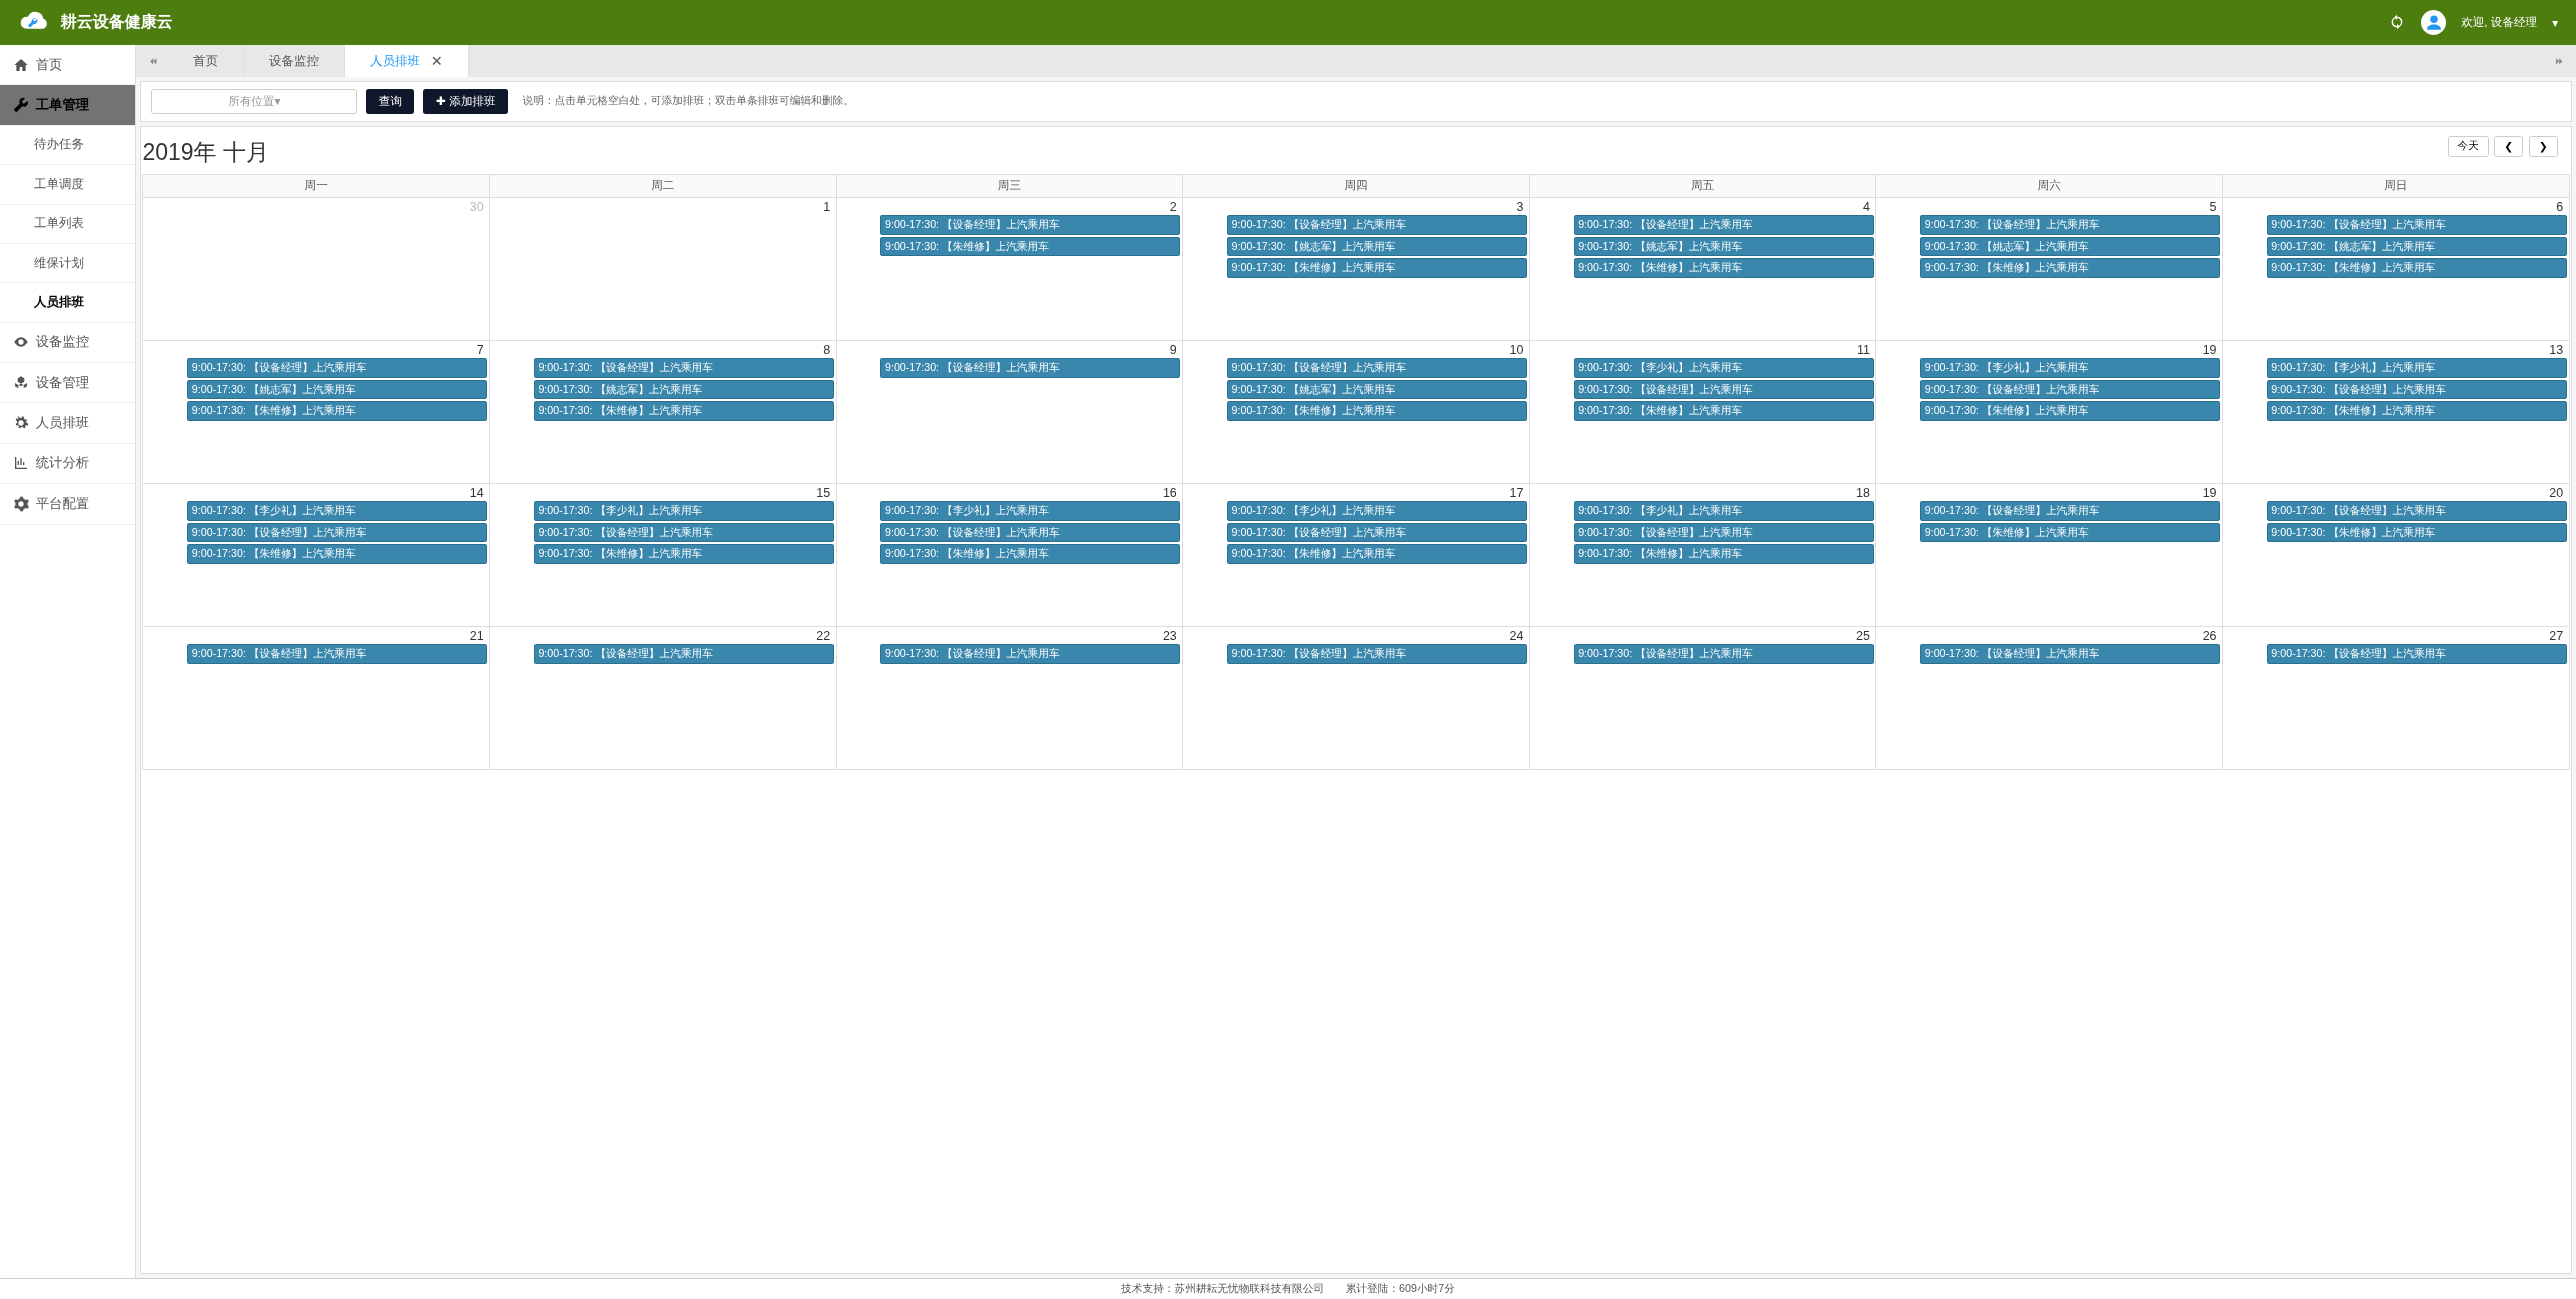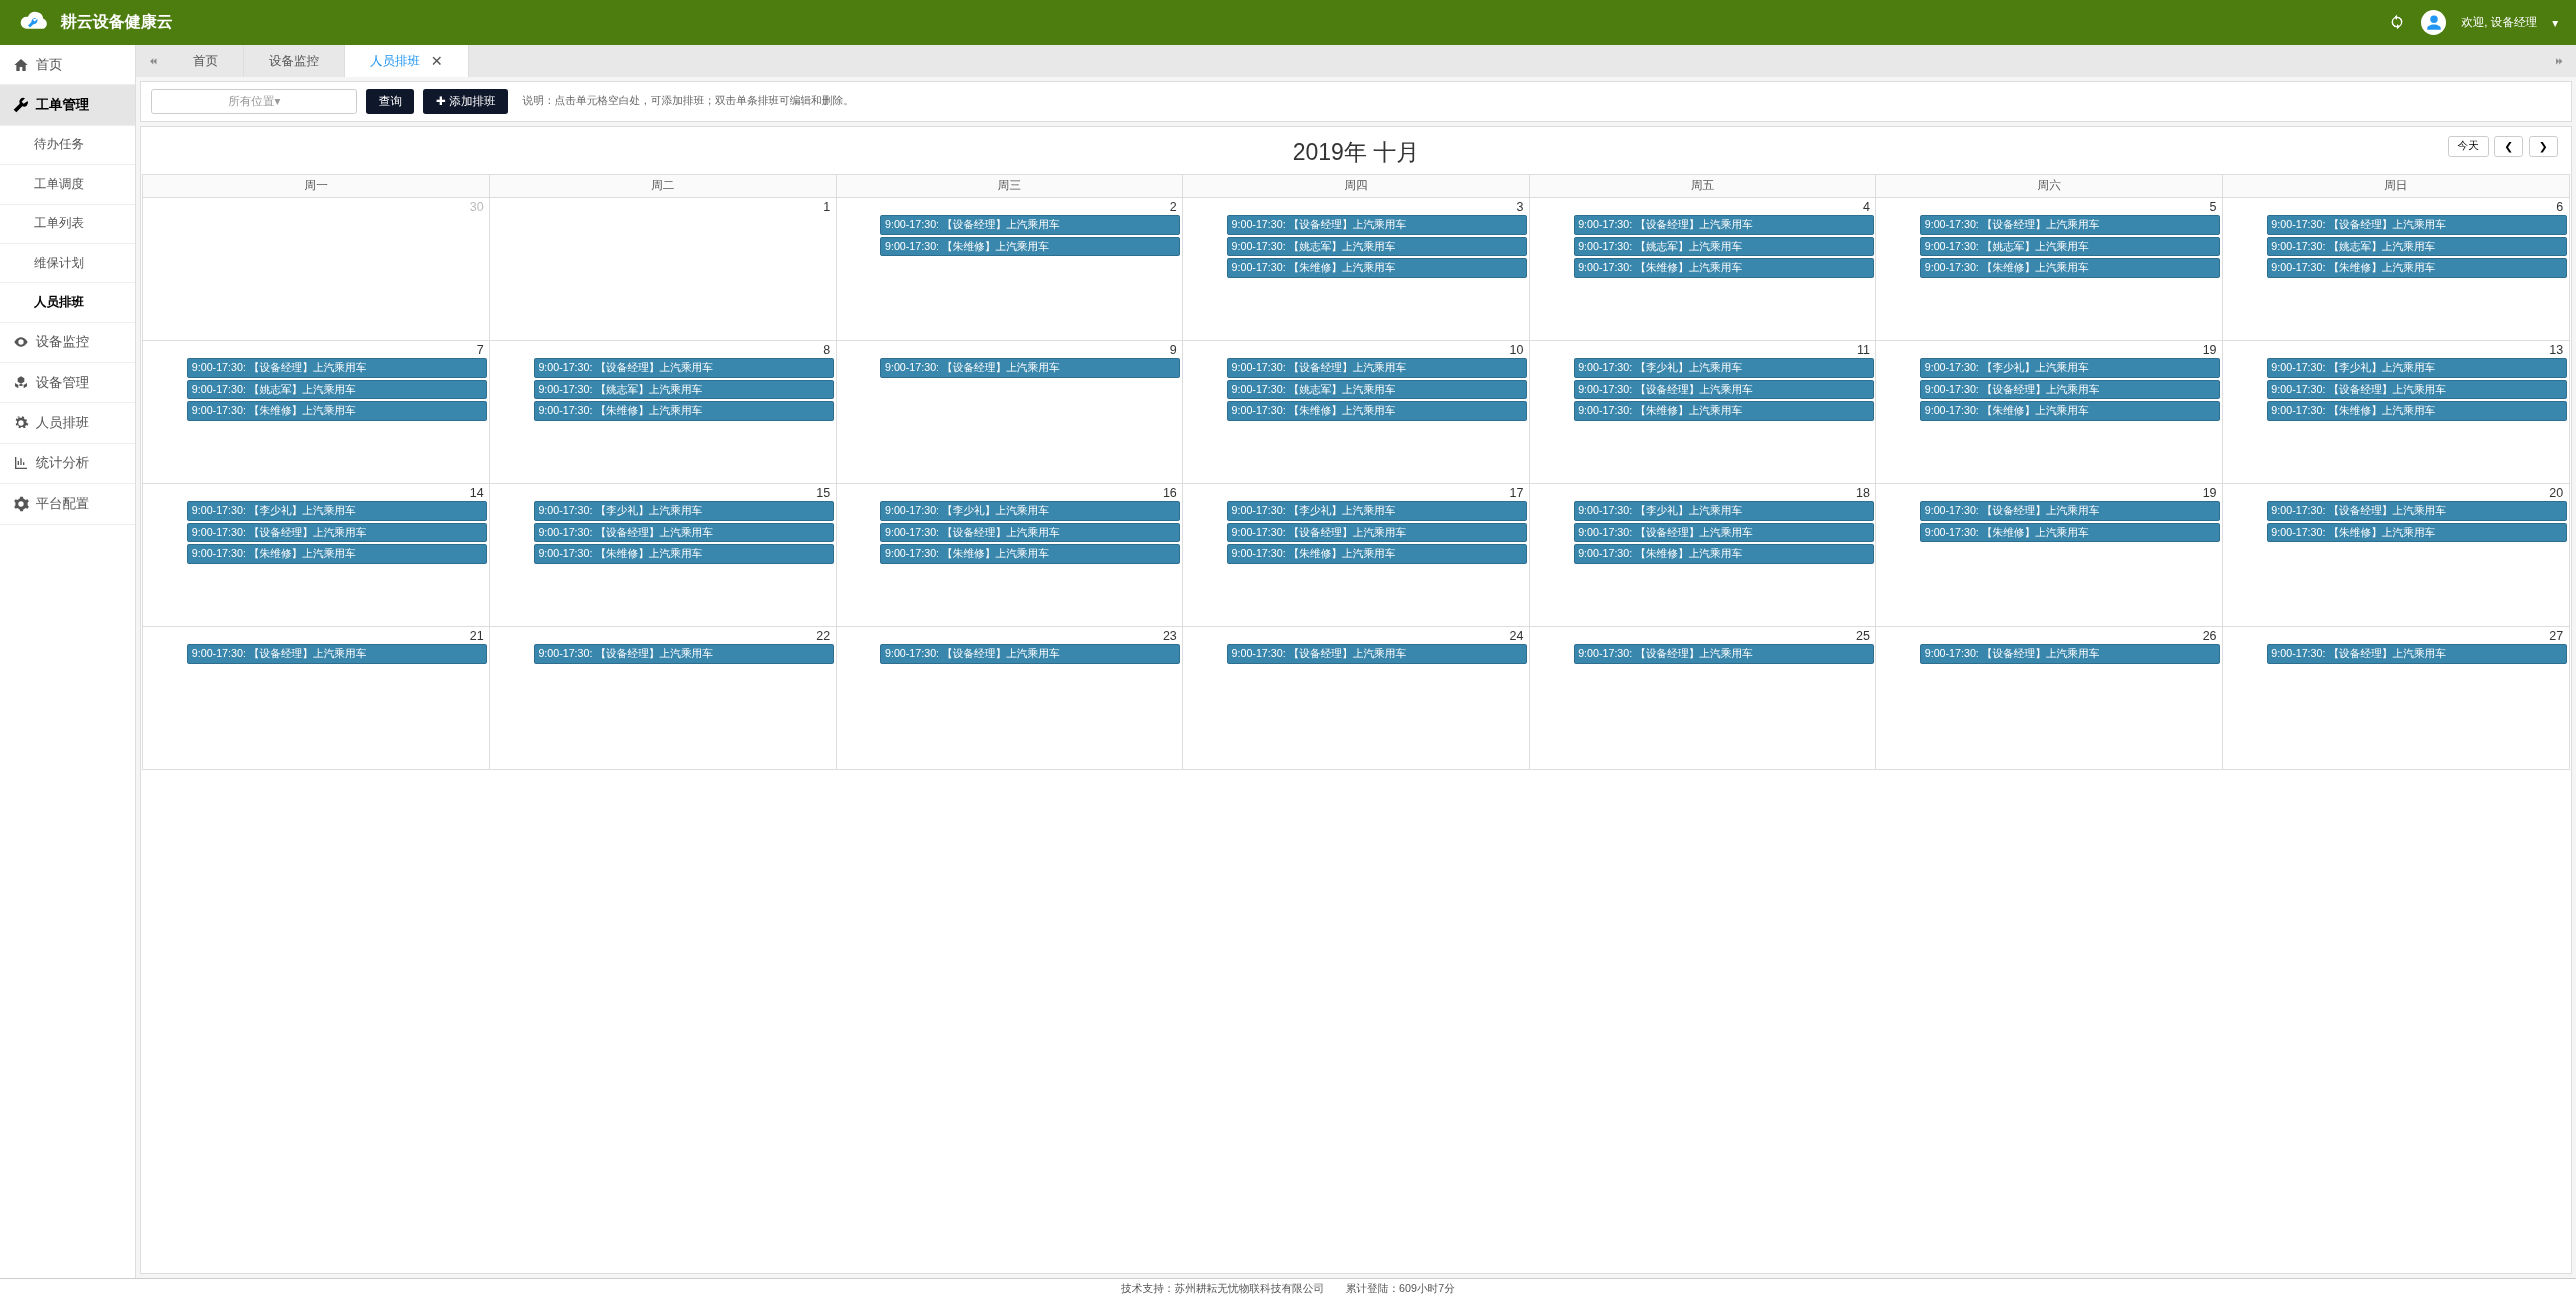--- a/index.html
+++ b/index.html
@@ -17,21 +17,21 @@
 .avatar { width: 25px; height: 25px; background: #fff; border-radius: 50%; display: flex; align-items: center; justify-content: center; }
 .avatar svg { fill: #2196f3; }
 
 
 .body { display: flex; height: calc(100vh - 45px - 21.5px); }
 .sidebar { width: 136px; border-right: 0.9px solid #ddd; background: #fff; overflow-y: auto; }
 .content { flex: 1; display: flex; flex-direction: column; overflow: hidden; background: #f5f5f5; }
 
 
 .nav-item { display: flex; align-items: center; padding: 10.7px 12.5px; cursor: pointer; border-bottom: 0.9px solid #eee; gap: 7.2px; font-size: 13.4px; color: #555; }
-.nav-item.active { background: #e5e5e5; color: #000; font-weight: bold; }
+.nav-item.active { background: #737373; color: #000; font-weight: bold; }
 .nav-sub { padding-left: 34px; font-size: 12.5px; }
 .nav-sub.active { background: #fff; }
 .nav-icon { width: 16px; height: 16px; display: inline-flex; align-items: center; justify-content: center; }
 
 
 .tabs { height: 32px; background: #e8e8e8; display: flex; align-items: stretch; }
 .tab-nav { width: 32px; display: flex; align-items: center; justify-content: center; cursor: pointer; color: #888; }
 .tab { padding: 0 25px; display: flex; align-items: center; gap: 10.7px; cursor: pointer; font-size: 12.5px; border-right: 0.9px solid #ddd; color: #555; }
 .tab.active { background: #fff; color: #2196f3; }
 .tab-close { color: #555; font-size: 14.3px; cursor: pointer; }
@@ -39,21 +39,21 @@
 
 
 .toolbar { background: #fff; padding: 7.2px 10.7px; display: flex; align-items: center; gap: 9px; border: 0.9px solid #ddd; margin: 3.6px; }
 .select-box { display: flex; align-items: center; border: 0.9px solid #ccc; height: 25px; width: 206px; padding: 0 7.2px; color: #999; border-radius: 2.7px; cursor: pointer; justify-content: center; }
 .btn { height: 25px; padding: 0 12.5px; border: none; border-radius: 2.7px; cursor: pointer; color: #fff; font-size: 11.6px; display: inline-flex; align-items: center; gap: 3.6px; }
 .btn-primary { background: #0f172a; }
 .hint { color: #666; font-size: 10.7px; margin-left: 5.4px; }
 
 
 .calendar-wrap { flex: 1; overflow: auto; margin: 0 3.6px 3.6px 3.6px; background: #fff; border: 0.9px solid #ddd; padding: 0 1.8px; }
-.cal-header { display: flex; align-items: center; justify-content: center; position: relative; padding: 10.7px 0 5.4px 0; }
+.cal-header { display: flex; align-items: center; position: relative; padding: 10.7px 0 5.4px 0; }
 .cal-title { font-size: 23px; }
 .cal-controls { position: absolute; right: 12px; top: 9px; display: flex; gap: 5.4px; }
 .cal-btn { border: 0.9px solid #ccc; background: #fff; padding: 2.7px 9px; border-radius: 2.7px; cursor: pointer; font-size: 10.7px; }
 
 table.cal { width: 100%; border-collapse: collapse; table-layout: fixed; }
 .cal th { border: 0.9px solid #ddd; padding: 3.6px; font-weight: normal; color: #555; background: #fafafa; font-size: 11.6px; }
 .cal td { border: 0.9px solid #ddd; vertical-align: top; height: 143px; padding: 0; }
 .day-num { text-align: right; padding: 1.8px 5.4px; color: #333; font-size: 12.5px; }
 .day-num.other { color: #bbb; }
 .events { padding: 0 1.8px; display: flex; flex-direction: column; gap: 1.8px; }

